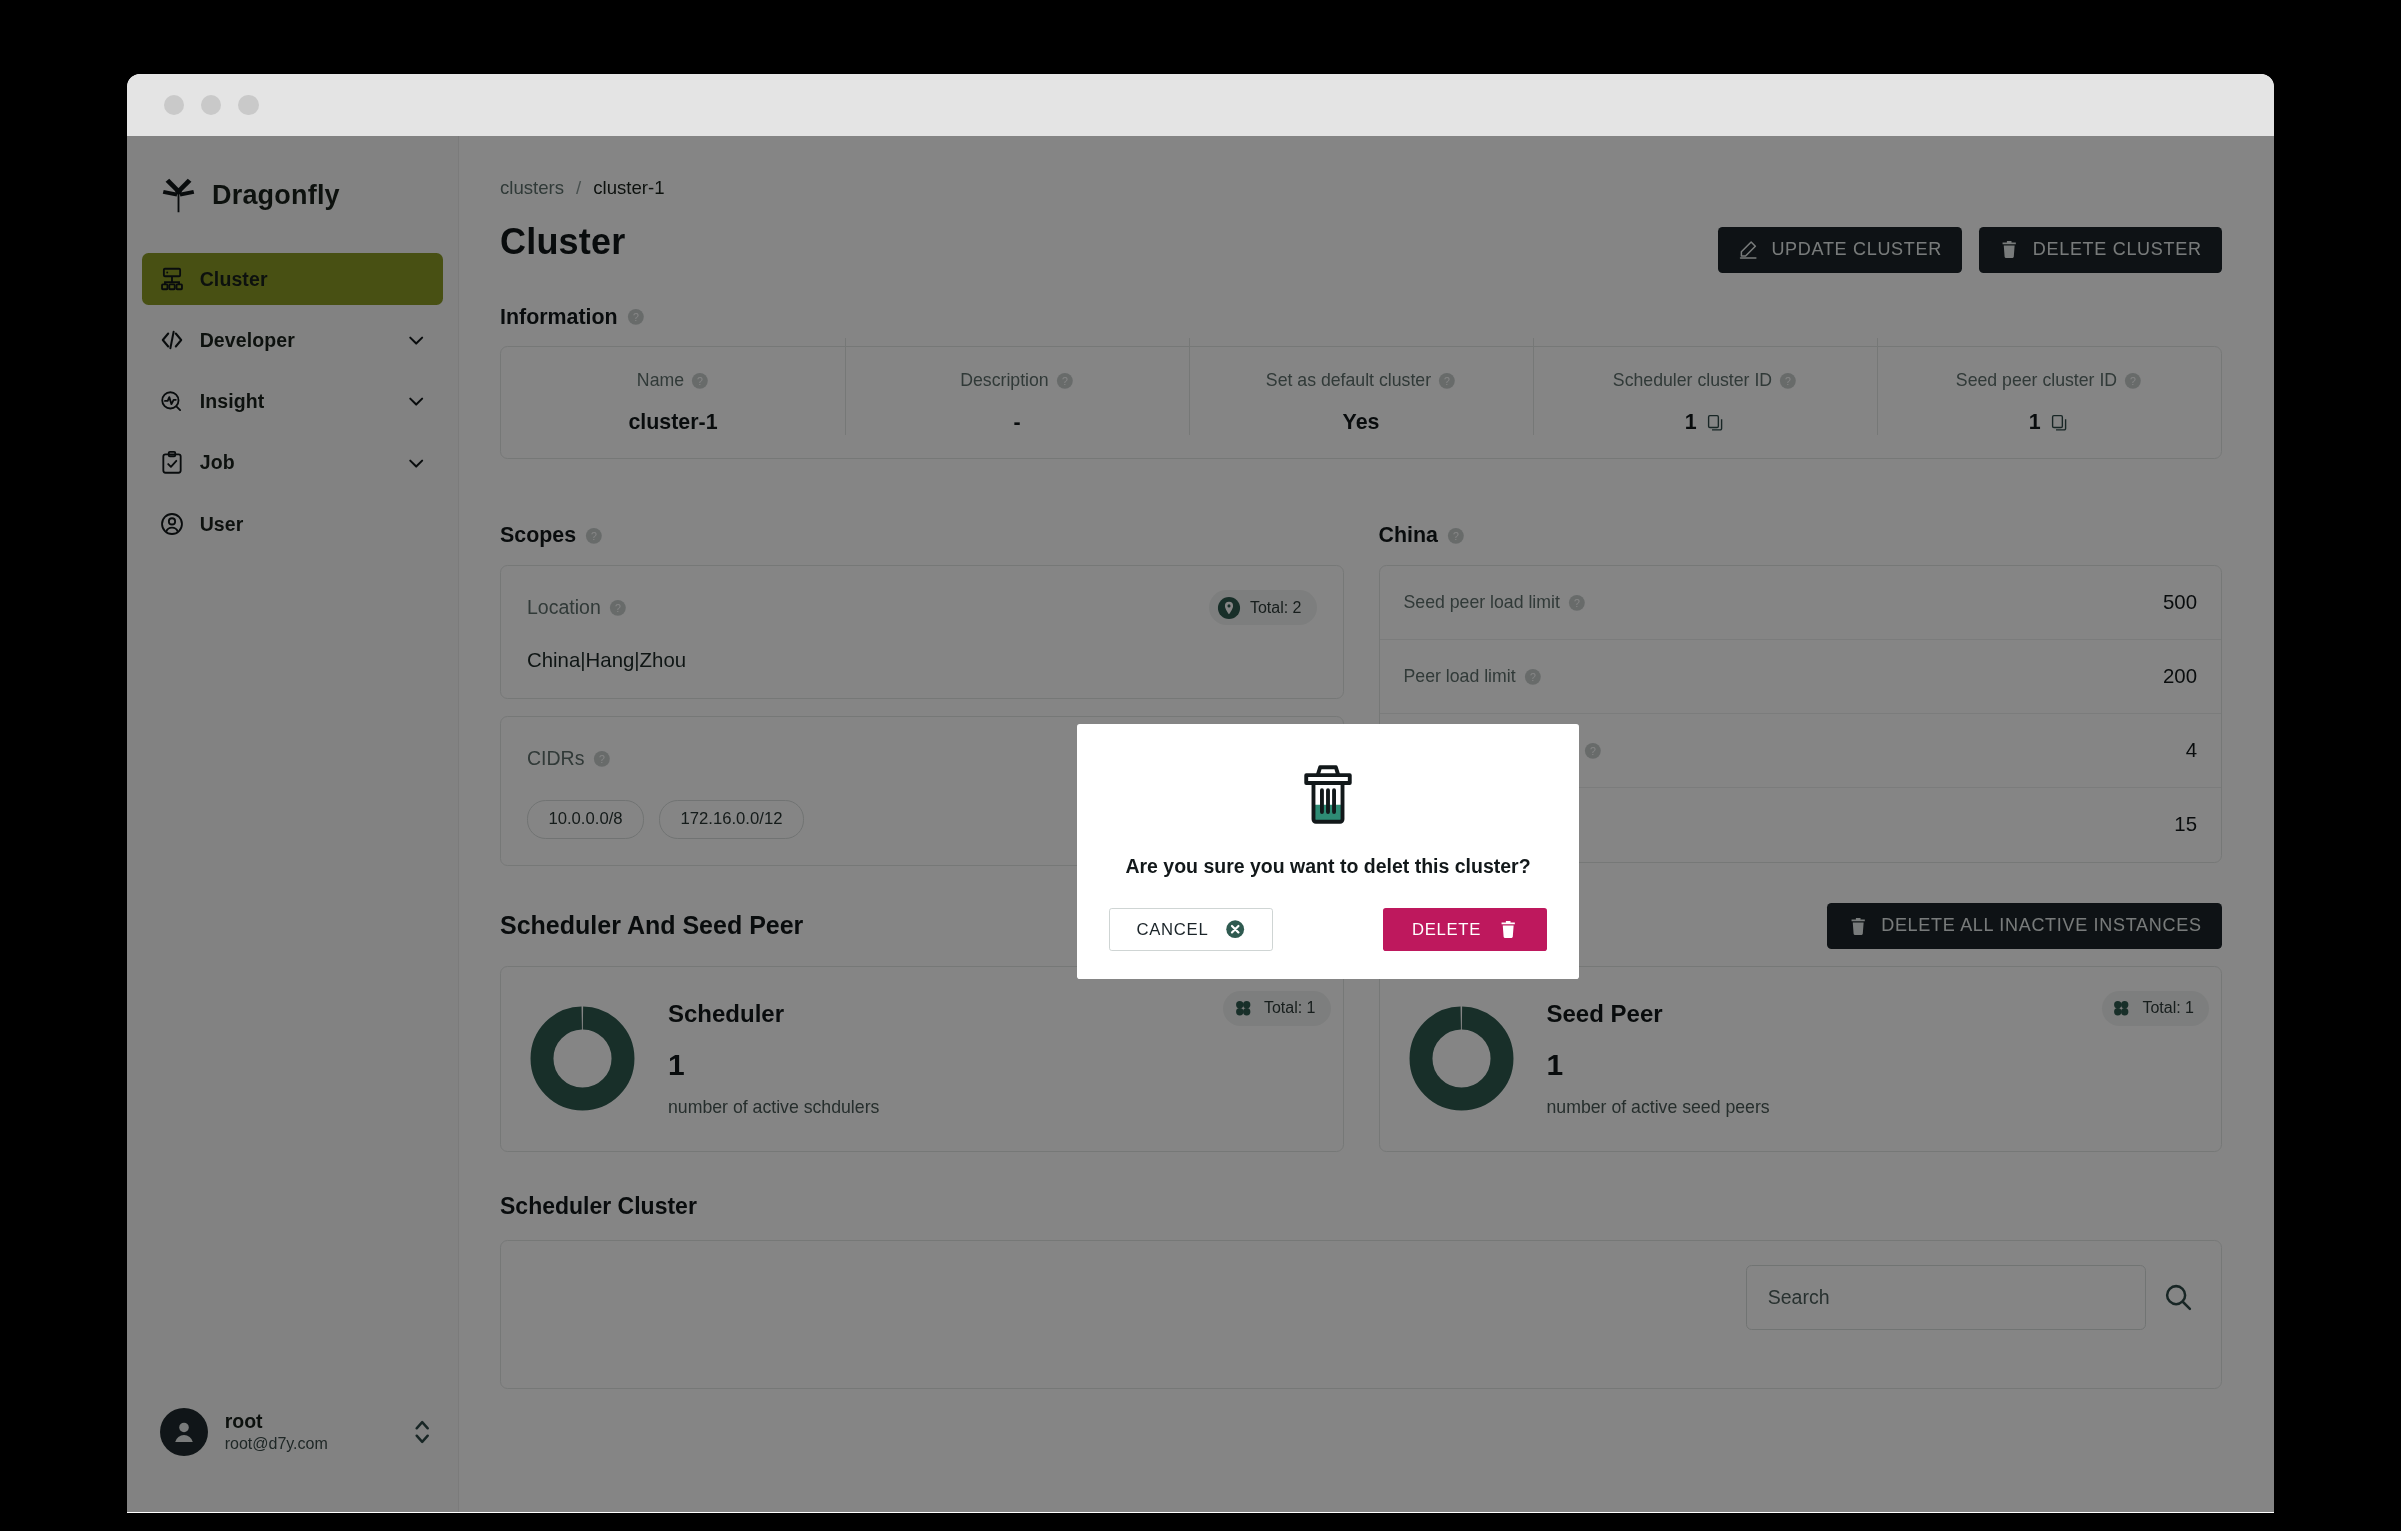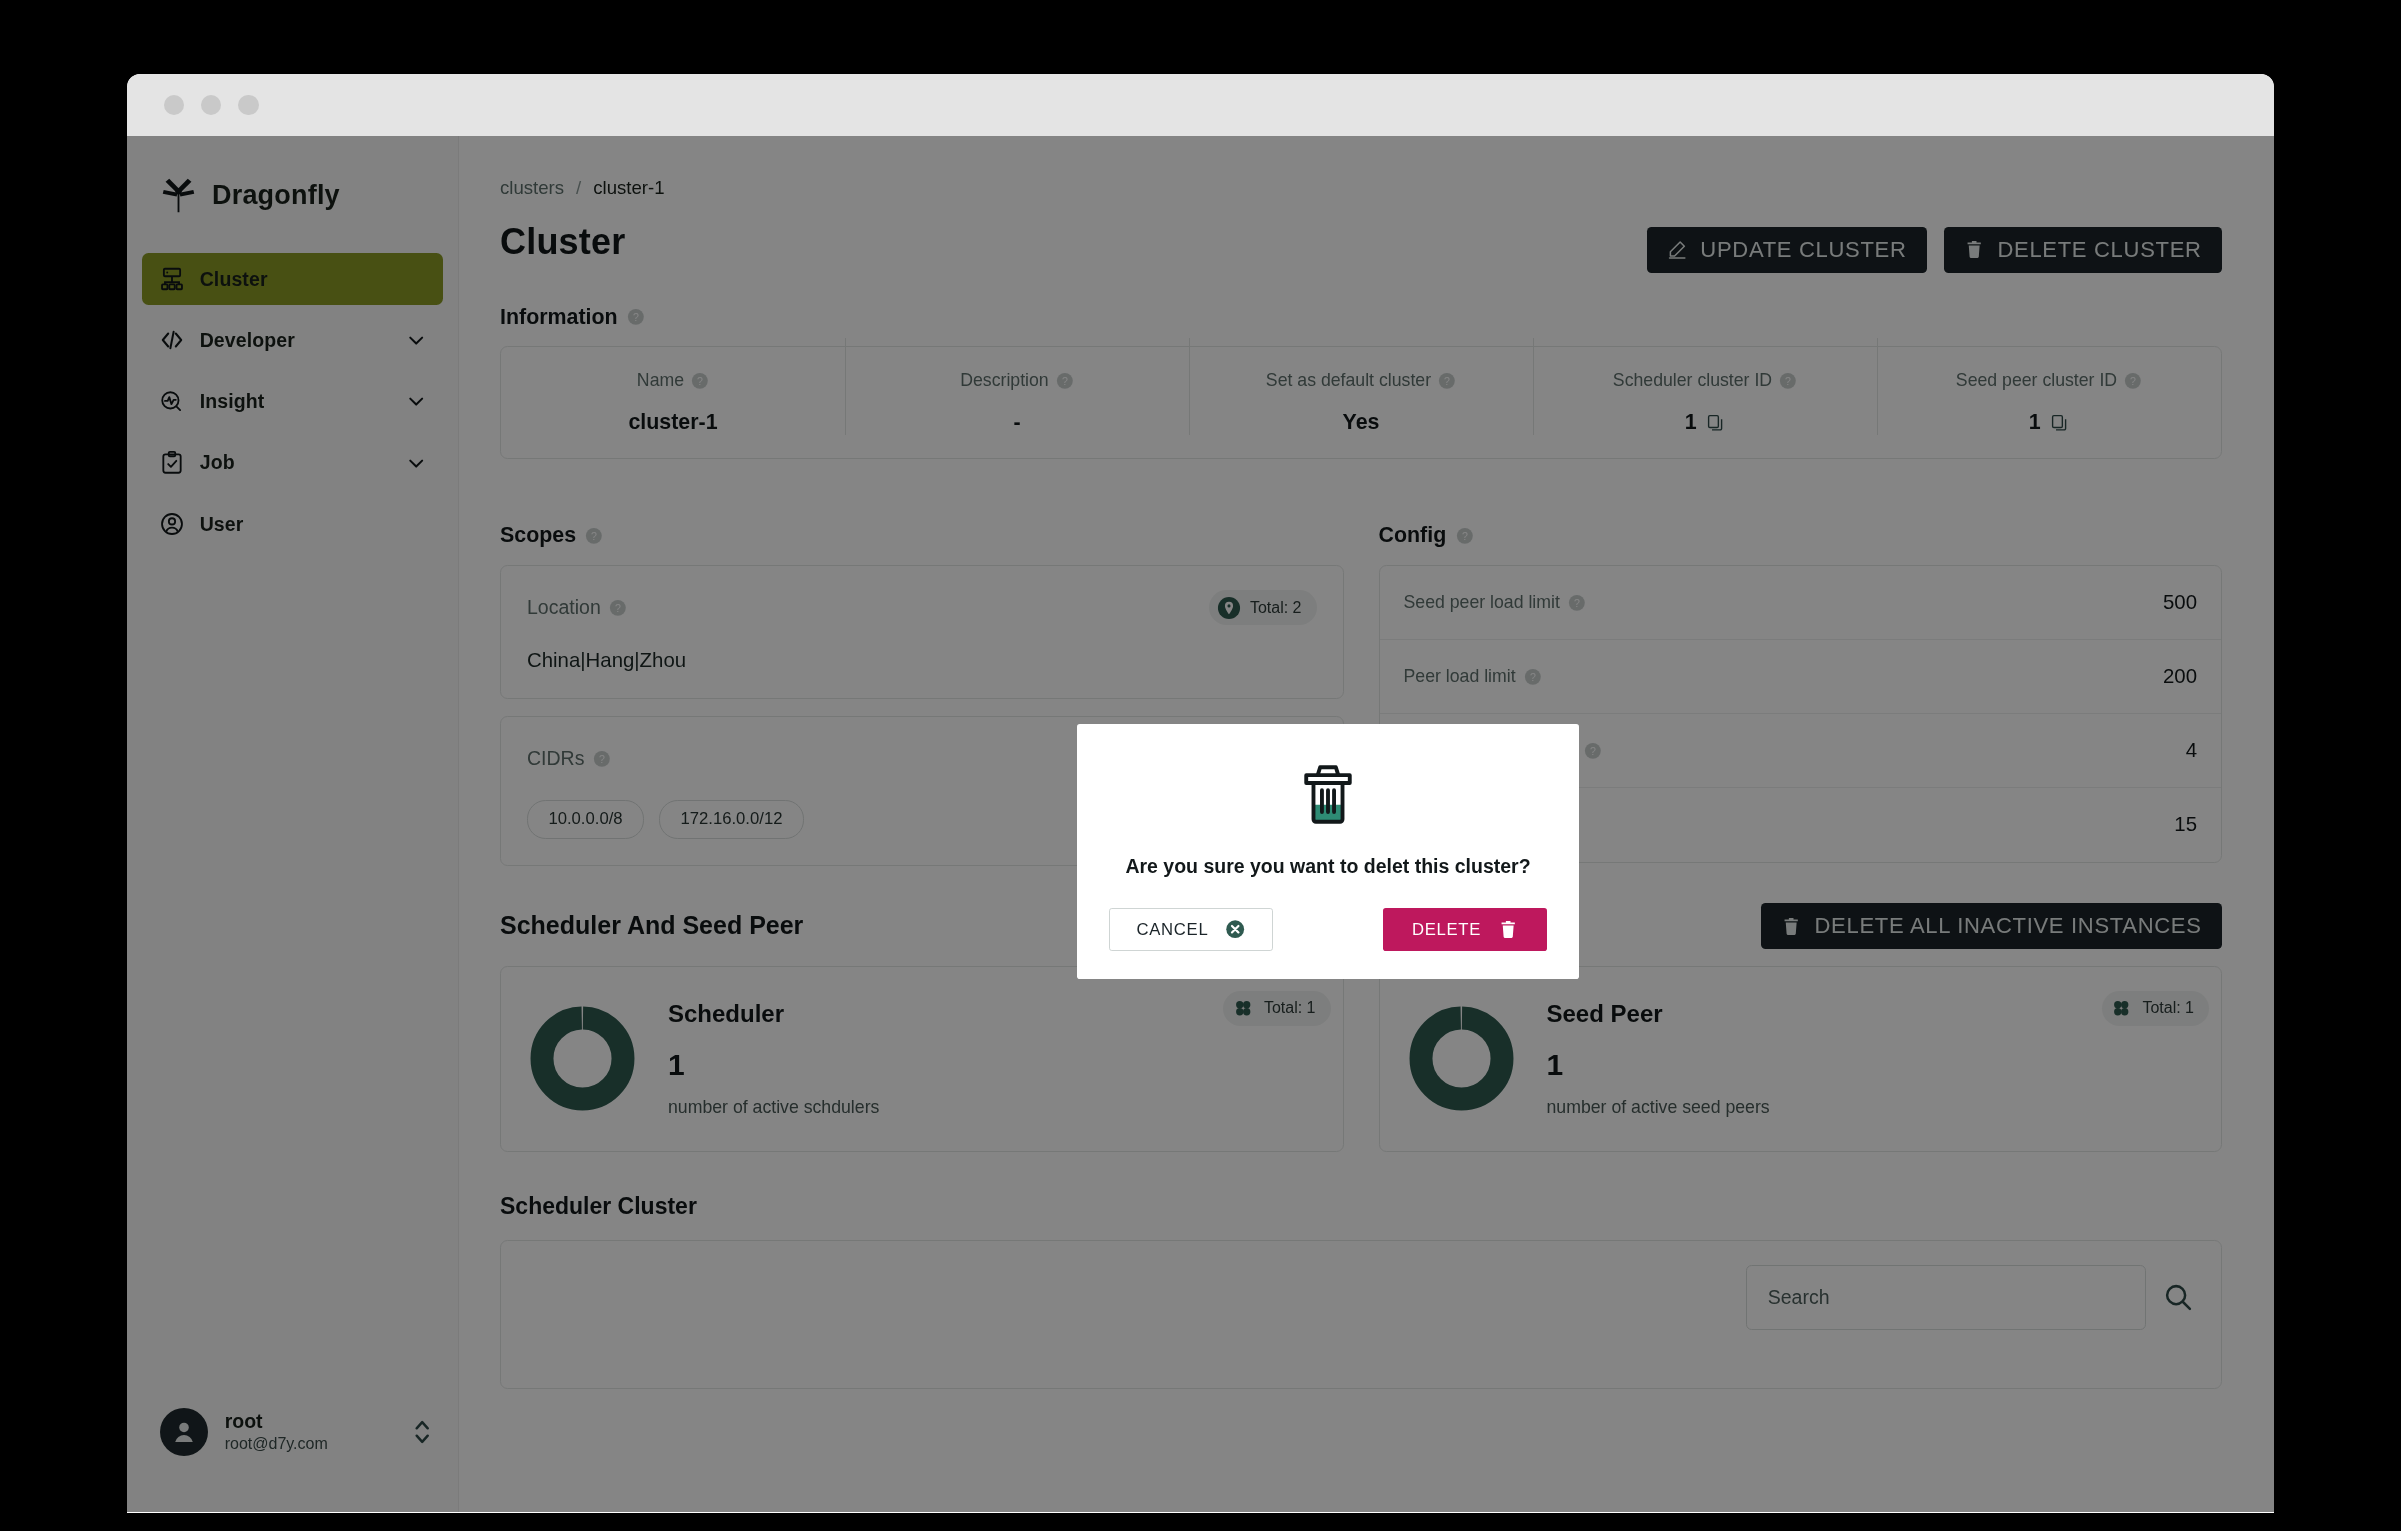--- a/index.html
+++ b/index.html
@@ -74,21 +74,21 @@
   #crumbs .c1 { color: #19211c; }
 
   #titlerow { display: flex; align-items: flex-start; margin-top: 22px; }
   #pagetitle { font-size: 36px; font-weight: 700; color: #12181a; letter-spacing: 0.2px; }
   #titlebtns { margin-left: auto; display: flex; gap: 16.7px; padding-top: 5.6px; }
   .darkbtn {
     background: #1b2429; color: #e7eceb;
     border: none; border-radius: 4.6px;
     height: 46px; padding: 0 20.4px;
     display: inline-flex; align-items: center; gap: 13px;
-    font-size: 22px; letter-spacing: 0.7px; cursor: pointer;
+    font-size: 18px; letter-spacing: 0.7px; cursor: pointer;
     font-family: "Liberation Sans", sans-serif;
     justify-content: center;
   }
   .darkbtn .bi { width: 20.4px; height: 20.4px; flex: none; }
 
   .sechead { display: flex; align-items: center; gap: 9.3px; margin: 32px 0 16.7px; }
   .sechead .t { font-size: 21.4px; font-weight: 700; color: #12181a; }
   .qmark { width: 17.7px; height: 17.7px; flex: none; opacity: .55; }
 
   .card { border: 0.9px solid #e3e6e5; border-radius: 7.4px; background: #fff; }
@@ -448,21 +448,21 @@
             </div>
             <div class="chips">
               <span class="chip">10.0.0.0/8</span>
               <span class="chip">172.16.0.0/12</span>
             </div>
           </div>
         </div>
 
         <div class="col">
           <div class="sechead">
-            <span class="t">Config</span>
+            <span class="t">China</span>
             <svg class="qmark" viewBox="0 0 20 20">
                 <circle cx="10" cy="10" r="9" fill="#9aa5a3"></circle>
                 <text x="10" y="14.5" font-size="12" text-anchor="middle" fill="#fff" font-family="Liberation Sans, sans-serif">?</text>
               </svg>
           </div>
 
           <div class="card">
             <div class="cfgrow">
               <span class="k">
                 <span>Seed peer load limit</span>

